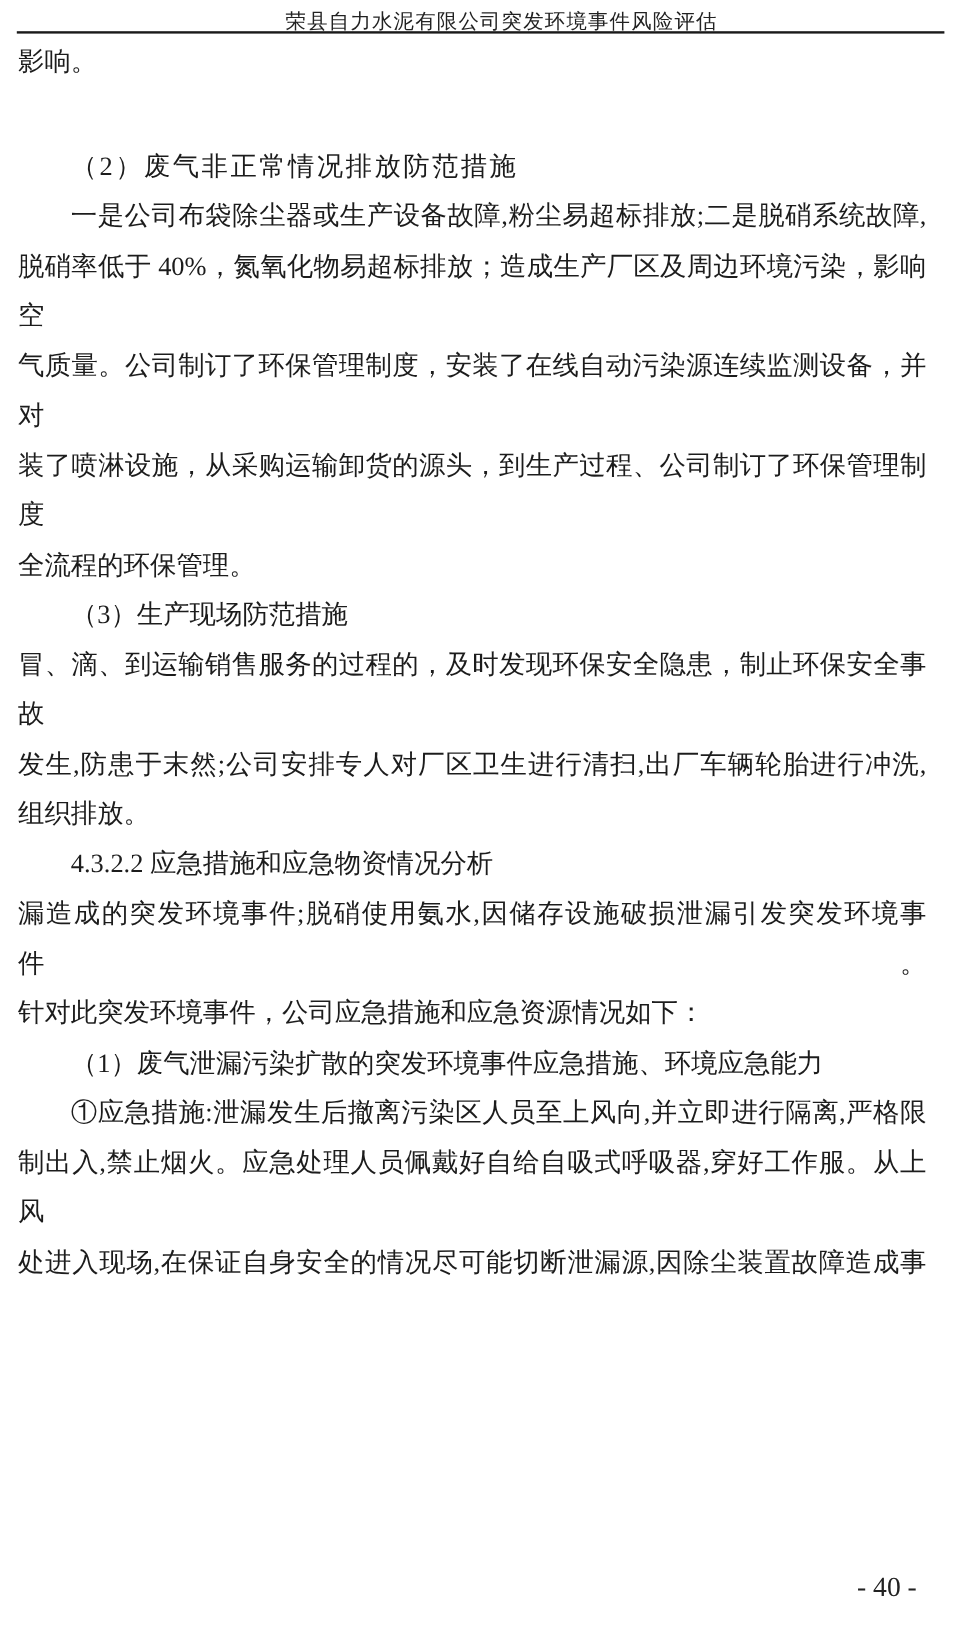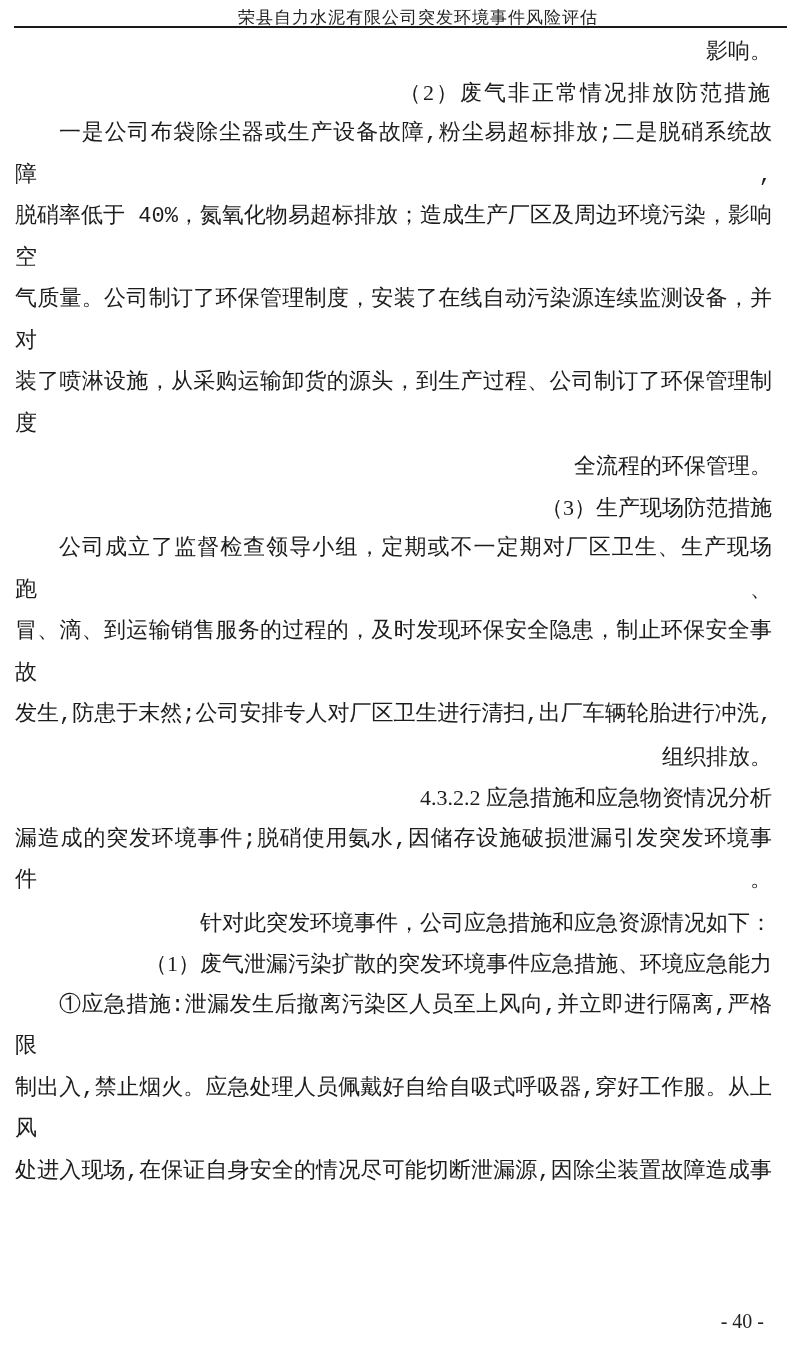--- a/index.html
+++ b/index.html
@@ -30,33 +30,32 @@
     border-top: 2px solid #1a1a1a;
     height: 0;
   }
   .doc {
     position: absolute;
     top: 30px; left: 15px;
     width: 757px;
     font-size: 22px;
     line-height: 41.5px;
   }
-  .line { text-align: right; }
+  .line { text-align: left; }
   .line.stretch {
     text-align: justify;
     text-align-last: justify;
-    font-family: Liberation Mono, monospace;
   }
   .line.indent { text-indent: 44px; }
   .line.bold { font-weight: normal; }
-  .line.spaced { letter-spacing: 2px; }
+  .line.spaced { letter-spacing: 2px; margin-top: 46px; }
   .page-number {
     position: absolute;
     top: 1310px; right: 36px;
-    font-size: 20px;
+    font-size: 23px;
     color: #222222;
   }
 </style>
 </head>
 <body>
 
 <div class="page">
 
   <div class="header-title">荣县自力水泥有限公司突发环境事件风险评估</div>
 
@@ -64,21 +63,20 @@
 
   <div class="doc">
     <div class="line">影响。</div>
     <div class="line indent spaced">（2）废气非正常情况排放防范措施</div>
     <div class="line indent stretch">一是公司布袋除尘器或生产设备故障,粉尘易超标排放;二是脱硝系统故障,</div>
     <div class="line stretch">脱硝率低于 40%，氮氧化物易超标排放；造成生产厂区及周边环境污染，影响空</div>
     <div class="line stretch">气质量。公司制订了环保管理制度，安装了在线自动污染源连续监测设备，并对</div>
     <div class="line stretch">装了喷淋设施，从采购运输卸货的源头，到生产过程、公司制订了环保管理制度</div>
     <div class="line">全流程的环保管理。</div>
     <div class="line indent">（3）生产现场防范措施</div>
-    <div class="line indent stretch">公司成立了监督检查领导小组，定期或不一定期对厂区卫生、生产现场跑、</div>
     <div class="line stretch">冒、滴、到运输销售服务的过程的，及时发现环保安全隐患，制止环保安全事故</div>
     <div class="line stretch">发生,防患于末然;公司安排专人对厂区卫生进行清扫,出厂车辆轮胎进行冲洗,</div>
     <div class="line">组织排放。</div>
     <div class="line indent bold">4.3.2.2 应急措施和应急物资情况分析</div>
     <div class="line stretch">漏造成的突发环境事件;脱硝使用氨水,因储存设施破损泄漏引发突发环境事件。</div>
     <div class="line">针对此突发环境事件，公司应急措施和应急资源情况如下：</div>
     <div class="line indent">（1）废气泄漏污染扩散的突发环境事件应急措施、环境应急能力</div>
     <div class="line indent stretch">①应急措施:泄漏发生后撤离污染区人员至上风向,并立即进行隔离,严格限</div>
     <div class="line stretch">制出入,禁止烟火。应急处理人员佩戴好自给自吸式呼吸器,穿好工作服。从上风</div>
     <div class="line stretch">处进入现场,在保证自身安全的情况尽可能切断泄漏源,因除尘装置故障造成事</div>

